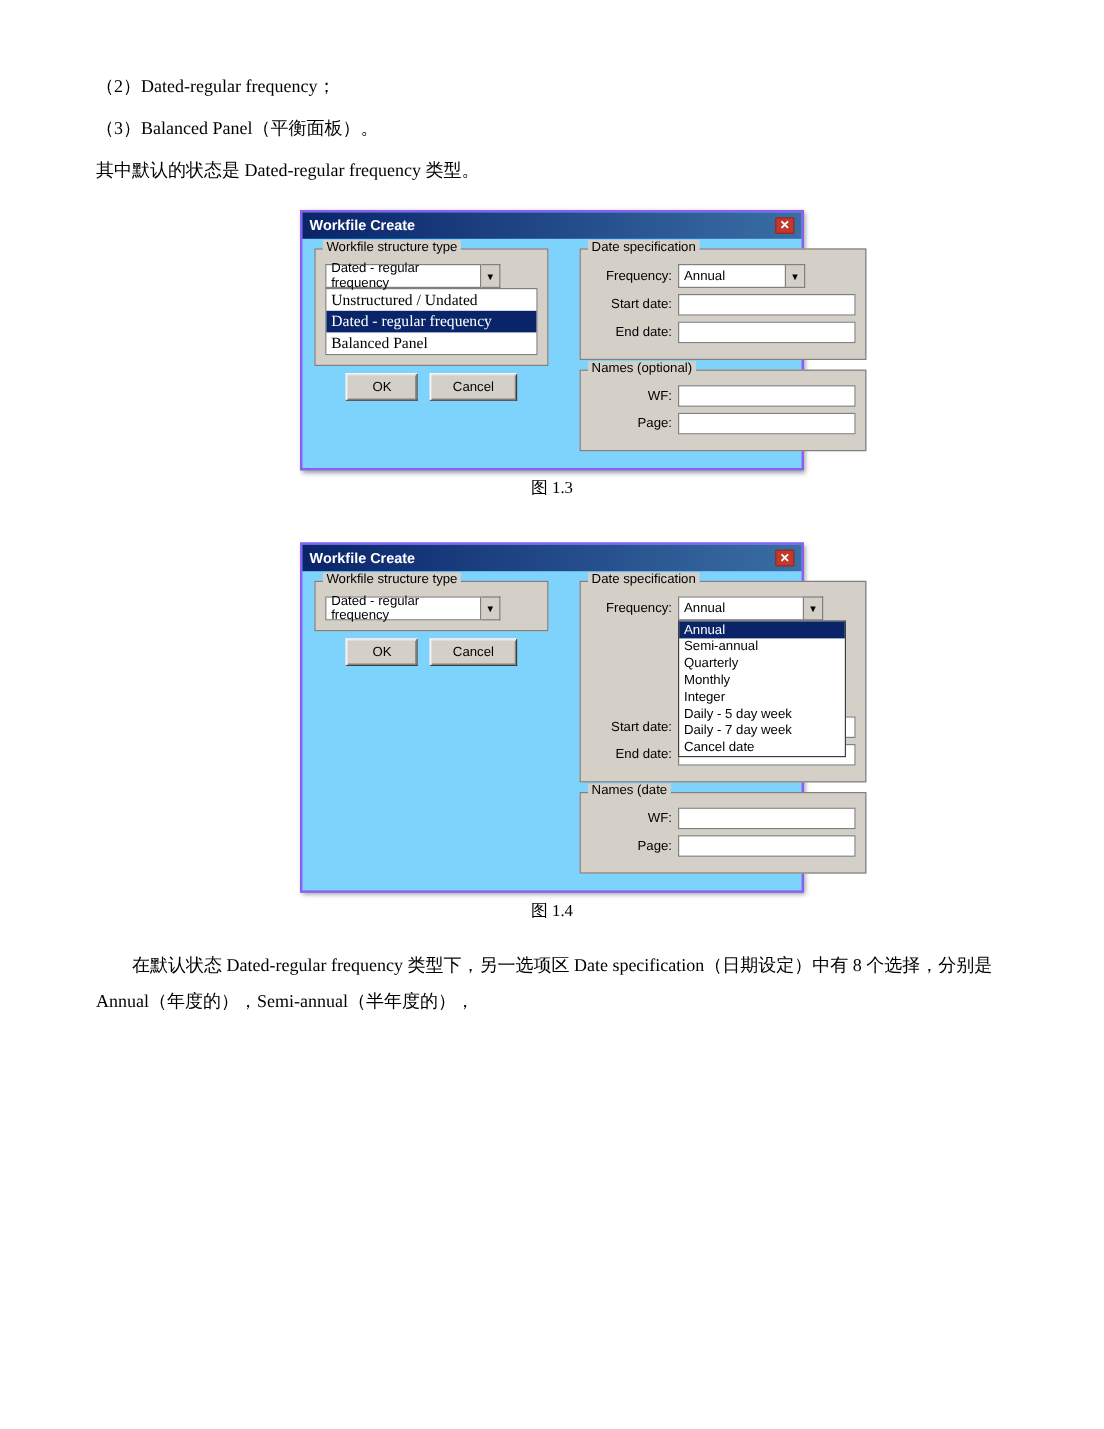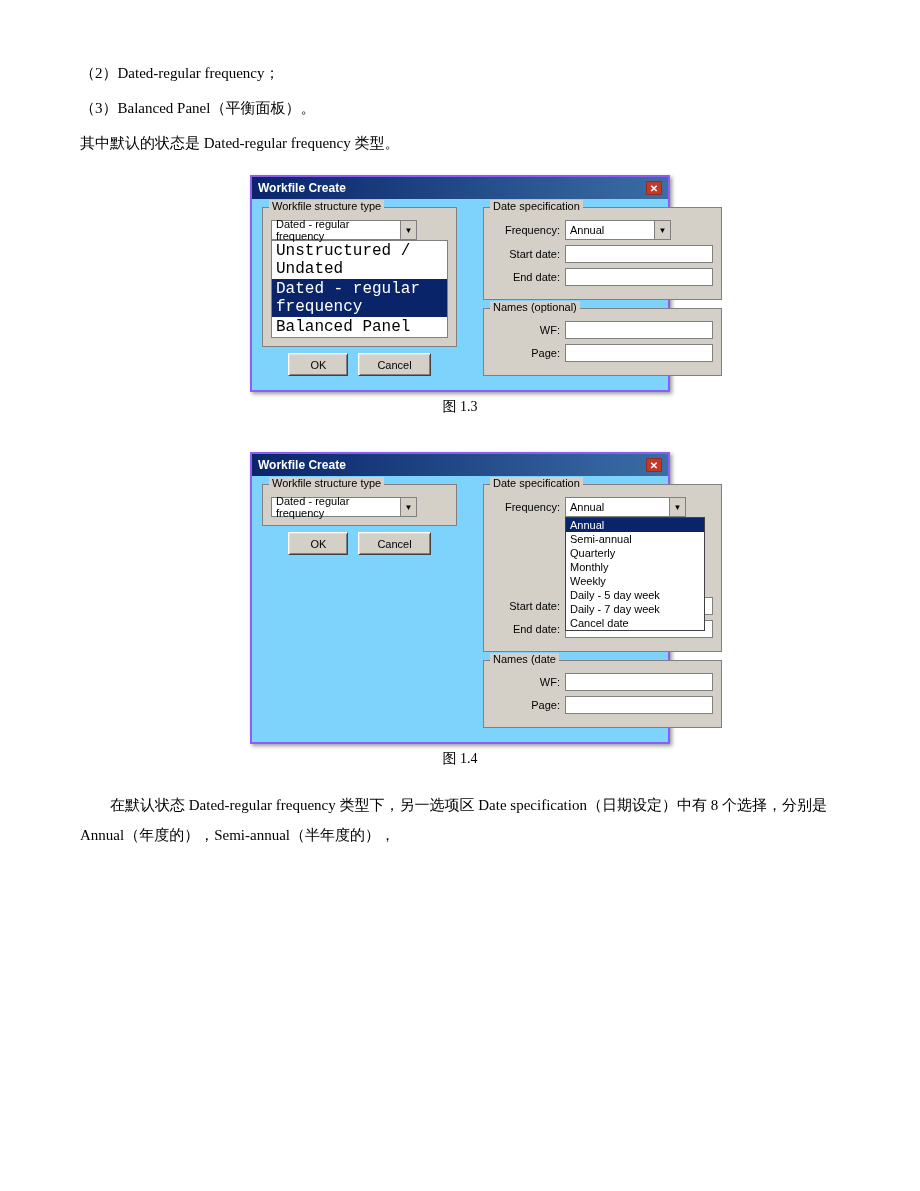--- a/index.html
+++ b/index.html
@@ -147,22 +147,22 @@
       border-left: none;
       display: flex;
       align-items: center;
       justify-content: center;
       cursor: pointer;
       font-size: 8px;
     }
     .dropdown-list {
       border: 1px solid #808080;
       background: #fff;
-      font-size: 16px;
-      font-family: Liberation Mono, monospace;
+      font-size: 13px;
+      font-family: Liberation Serif, serif;
     }
     .dropdown-item {
       padding: 1px 4px;
       cursor: pointer;
     }
     .dropdown-item.selected {
       background: #0a246a;
       color: #fff;
     }
     .info-text {
@@ -361,21 +361,21 @@
                   <div class="freq-select-box">
                     <span>Annual</span>
                   </div>
                   <div class="select-arrow">▼</div>
 
                   <div class="freq-dropdown">
                     <div class="freq-dropdown-item selected">Annual</div>
                     <div class="freq-dropdown-item">Semi-annual</div>
                     <div class="freq-dropdown-item">Quarterly</div>
                     <div class="freq-dropdown-item">Monthly</div>
-                    <div class="freq-dropdown-item">Weekly</div>
+                    <div class="freq-dropdown-item">Integer</div>
                     <div class="freq-dropdown-item">Daily - 5 day week</div>
                     <div class="freq-dropdown-item">Daily - 7 day week</div>
                     <div class="freq-dropdown-item">Cancel date</div>
                   </div>
                 </div>
               </div>
               <div class="field-row" style="margin-top:80px;">
                 <span class="field-label">Start date:</span>
                 <input class="field-input" type="text" value="" style="">
               </div>

